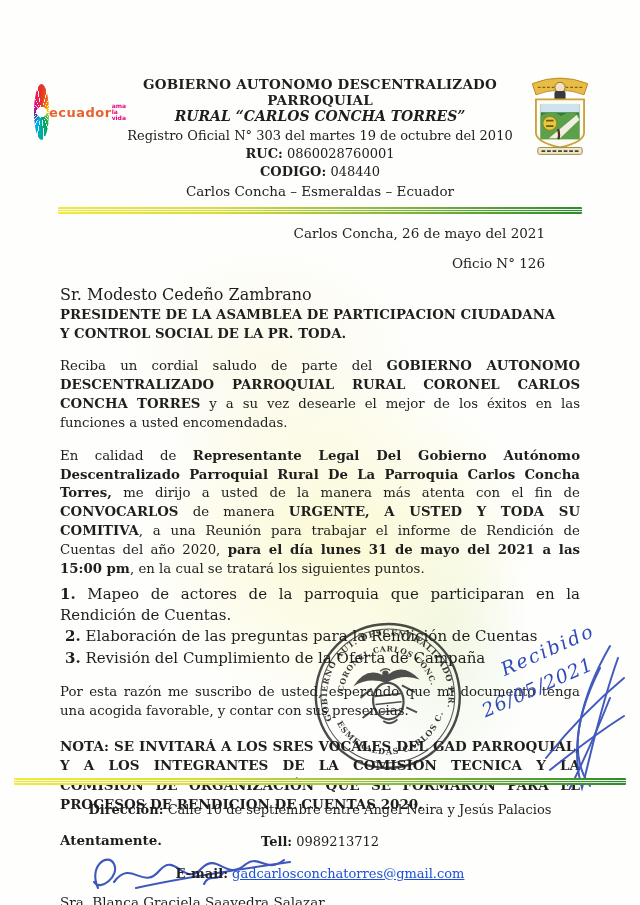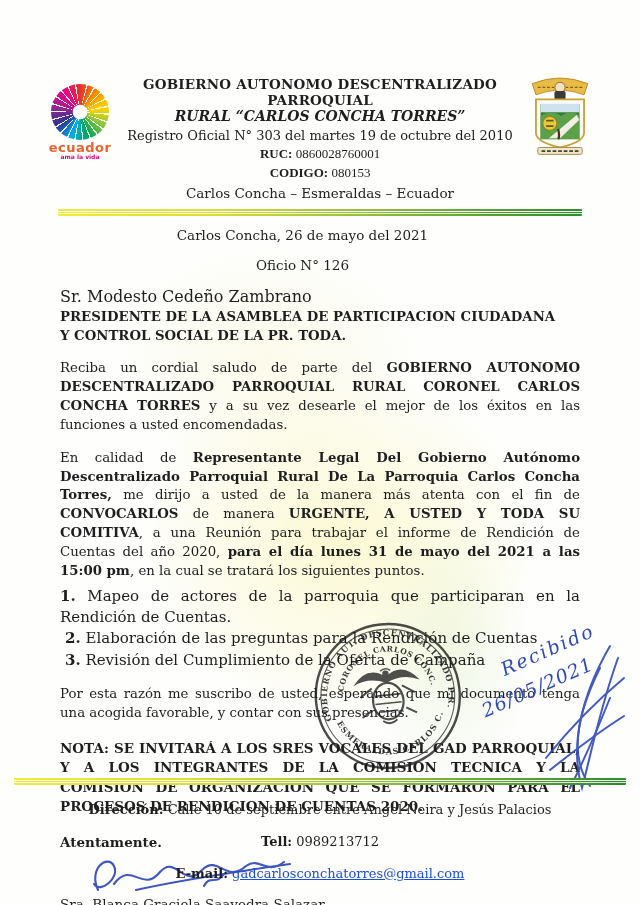--- a/index.html
+++ b/index.html
@@ -13,48 +13,48 @@
     position:absolute;inset:0;pointer-events:none;
     background:
       radial-gradient(ellipse 290px 250px at 53% 60%, rgba(249,244,168,.50), rgba(249,244,168,0) 70%),
       radial-gradient(ellipse 220px 170px at 42% 40%, rgba(246,242,190,.30), rgba(246,242,190,0) 72%),
       radial-gradient(ellipse 120px 200px at 70% 72%, rgba(214,235,190,.35), rgba(214,235,190,0) 70%);
   }
   .content{position:relative;padding:0 60px;}
   .b{font-weight:bold;}
   
   .letterhead{display:flex;align-items:flex-start;margin:0 -26px;padding-top:70px;}
-  .lh-left{width:92px;display:flex;flex-direction:column;align-items:center;padding-top:14px;}
+  .lh-left{width:92px;display:flex;flex-direction:row;align-items:center;padding-top:14px;}
   .spiral{
     width:58px;height:56px;border-radius:50%;
     background:
       radial-gradient(circle at 50% 50%, #ffffff 0 17%, rgba(255,255,255,0) 19%),
       repeating-conic-gradient(rgba(255,255,255,0) 0 13deg, rgba(255,255,255,.9) 13deg 16deg),
       conic-gradient(#e63329,#f29100,#ffd500,#8bc53f,#00a650,#00aeef,#2e3192,#92278f,#ec008c,#e63329);
   }
   .spiral-word{font-family:"DejaVu Sans",sans-serif;font-weight:bold;font-size:13px;color:#e8632c;letter-spacing:.5px;line-height:1;margin-top:1px;}
   .spiral-tag{font-family:"DejaVu Sans",sans-serif;font-weight:bold;font-size:6px;color:#e5007e;line-height:1;}
   .lh-center{flex:1;text-align:center;padding-top:6px;}
   .org1{font-weight:bold;font-size:13.5px;letter-spacing:.2px;}
   .org2{font-weight:bold;font-style:italic;font-size:14px;margin-top:0;}
   .org-reg{font-size:13px;margin-top:4px;}
-  .org-line{font-size:13px;margin-top:3px;font-family:Liberation Serif, serif;}
+  .org-line{font-size:13px;margin-top:3px;}
   .org-loc{font-size:13.5px;margin-top:4px;}
   .lh-right{width:92px;display:flex;justify-content:center;}
   
   .divider{
     height:7px;border-radius:1px;
     background-image:
       linear-gradient(to bottom, rgba(255,255,255,0) 0 2px, rgba(255,255,255,.95) 2px 3px, rgba(255,255,255,0) 3px 4px, rgba(255,255,255,.8) 4px 5px, rgba(255,255,255,0) 5px),
       linear-gradient(90deg,#f2ea3e,#d9dd3a 30%,#8db93e 62%,#2f8a2f);
   }
   .divider.main{margin:8px -2px 0 -2px;}
   .divider.foot{margin:0 14px 4px 14px;}
   
-  .meta{text-align:center;margin:11px 35px 0 0;}
+  .meta{text-align:right;margin:11px 35px 0 0;}
   .meta-date{font-size:13.5px;}
   .meta-oficio{font-weight:normal;font-size:13.5px;margin-top:14px;}
   
   .recipient{margin-top:14px;}
   .rc-name{font-size:16px;}
   .rc-title{font-weight:bold;font-size:13.3px;line-height:1.4;margin-top:2px;max-width:500px;}
   .rc-presente{font-size:13.3px;margin-top:11px;}
   p.body-p{font-size:13.3px;line-height:1.42;text-align:justify;margin:14px 0 0 0;}
   .agenda{margin-top:5px;}
   .agenda-item{font-size:15px;line-height:1.42;text-align:justify;}
@@ -95,21 +95,21 @@
       <div class="lh-left">
         <div class="spiral"></div>
         <div class="spiral-word">ecuador</div>
         <div class="spiral-tag">ama la vida</div>
       </div>
       <div class="lh-center">
         <div class="org1">GOBIERNO AUTONOMO DESCENTRALIZADO PARROQUIAL</div>
         <div class="org2">RURAL “CARLOS CONCHA TORRES”</div>
         <div class="org-reg">Registro Oficial N° 303 del martes 19 de octubre del 2010</div>
         <div class="org-line"><span class="b">RUC:</span><span> 0860028760001</span></div>
-        <div class="org-line"><span class="b">CODIGO:</span><span> 080153</span></div>
+        <div class="org-line"><span class="b">CODIGO:</span><span> 048440</span></div>
         <div class="org-loc">Carlos Concha – Esmeraldas – Ecuador</div>
       </div>
       <div class="lh-right">
         <svg width="74" height="92" viewBox="0 0 80 96">
           <path d="M10,13 Q40,1 70,13 L66,25 Q40,15 14,25 Z" fill="#e7bd45" stroke="#b9881f" stroke-width="1"></path>
           <path d="M16,17 h48" stroke="#8a5d10" stroke-width="1.4" stroke-dasharray="3,2"></path>
           <circle cx="40" cy="17" r="5.5" fill="#f4e3c0" stroke="#8a6a3a" stroke-width="1"></circle>
           <rect x="34" y="21" width="12" height="13" rx="2" fill="#3a3a3a"></rect>
           <path d="M14,30 h52 v36 q0,10 -26,16 q-26,-6 -26,-16 Z" fill="#fdfbf3" stroke="#caa23a" stroke-width="2"></path>
           <rect x="19" y="35" width="42" height="38" fill="#2e7d32"></rect>

